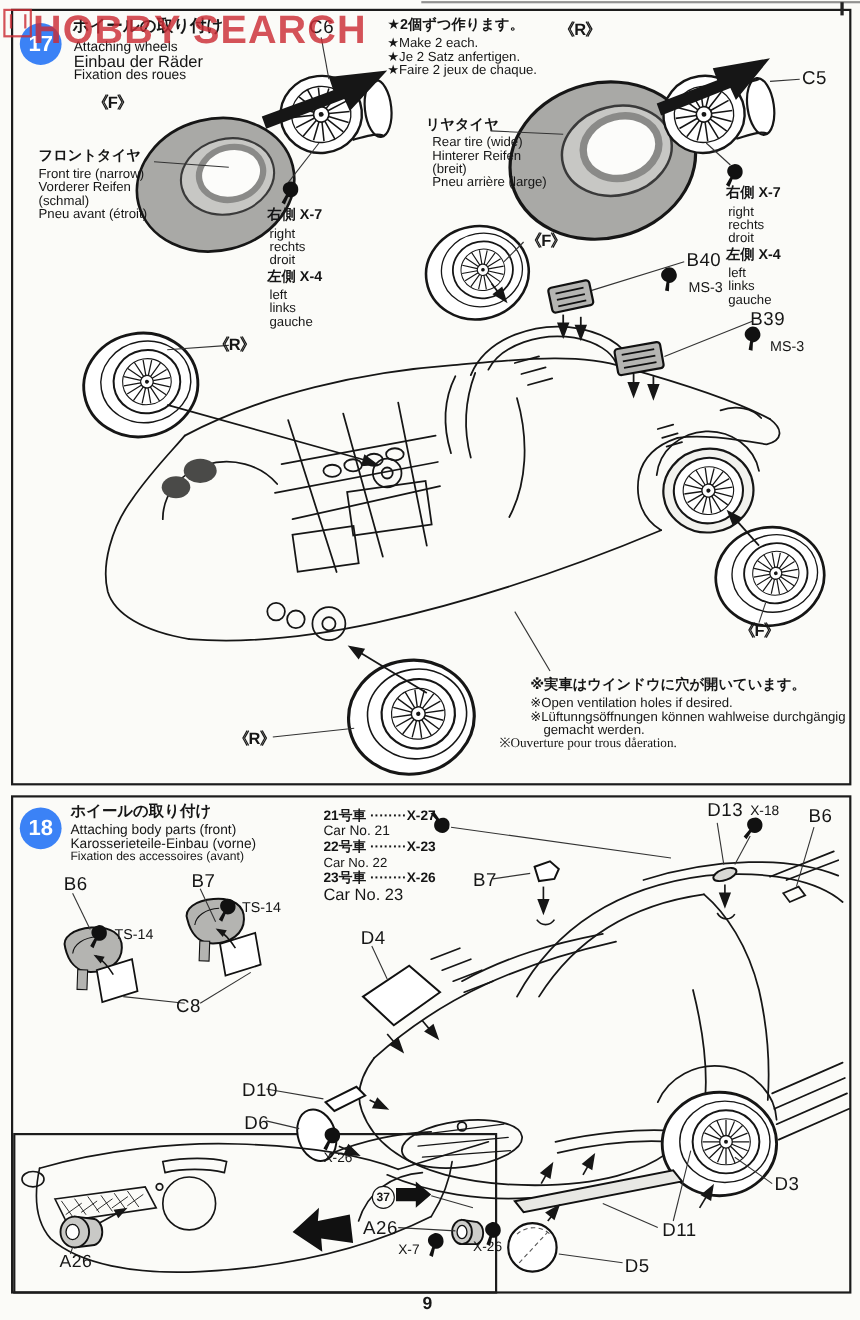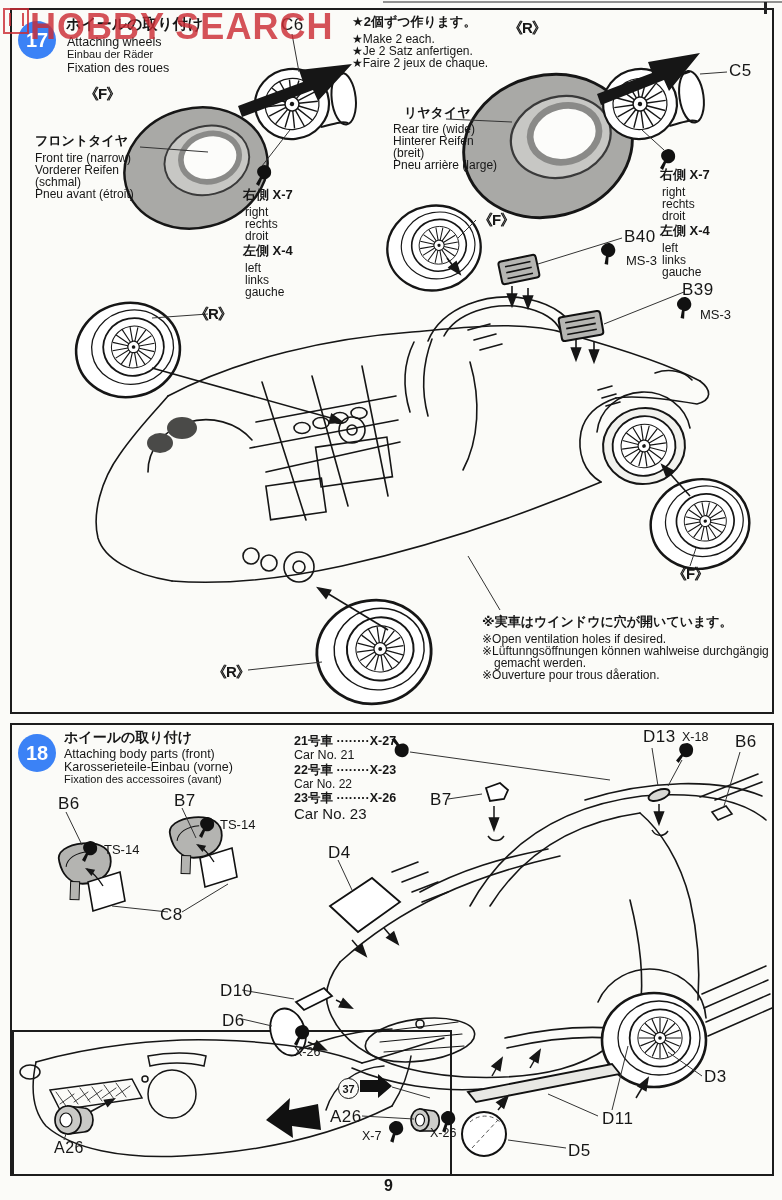--- a/index.html
+++ b/index.html
@@ -316,39 +316,39 @@
     <use href="#screw" transform="translate(90,848)"></use>
     <use href="#screw" transform="translate(302,1032)"></use>
     <use href="#screw" transform="translate(396,1128) rotate(-10)"></use>
     <use href="#screw" transform="translate(448,1118) rotate(-10)"></use>
   </g>
 </svg>
 
 <div class="badge" style="left:18px;top:21px;">17</div>
 <span class="lbl jp" style="left:66px;top:16px;font-size:15px;">ホイールの取り付け</span>
 <span class="lbl" style="left:67px;top:36px;font-size:12.5px;">Attaching wheels</span>
-<span class="lbl" style="left:67px;top:49px;font-size:11px;">Einbau der Räder</span>
+<span class="lbl" style="left:67px;top:49px;font-size:15px;">Einbau der Räder</span>
 <span class="lbl" style="left:67px;top:62px;font-size:12.5px;">Fixation des roues</span>
 
 <span class="lbl mk" style="left:84px;top:86px;">《F》</span>
 <span class="lbl part" style="left:281px;top:16px;">C6</span>
 <span class="lbl jp" style="left:352px;top:15px;">★2個ずつ作ります。</span>
 <span class="lbl sm" style="left:352px;top:33px;">★Make 2 each.</span>
 <span class="lbl sm" style="left:352px;top:45px;">★Je 2 Satz anfertigen.</span>
 <span class="lbl sm" style="left:352px;top:57px;">★Faire 2 jeux de chaque.</span>
 <span class="lbl mk" style="left:508px;top:20px;">《R》</span>
 <span class="lbl part" style="left:729px;top:62px;">C5</span>
 
 <span class="lbl jp" style="left:35px;top:134px;">フロントタイヤ</span>
 <span class="lbl sm" style="left:35px;top:152px;">Front tire (narrow)</span>
 <span class="lbl sm" style="left:35px;top:164px;">Vorderer Reifen</span>
 <span class="lbl sm" style="left:35px;top:176px;">(schmal)</span>
 <span class="lbl sm" style="left:35px;top:188px;">Pneu avant (étroit)</span>
 
-<span class="lbl jp" style="left:404px;top:106px;">リヤタイヤ</span>
+<span class="lbl jp" style="left:387px;top:106px;">リヤタイヤ</span>
 <span class="lbl sm" style="left:393px;top:123px;">Rear tire (wide)</span>
 <span class="lbl sm" style="left:393px;top:135px;">Hinterer Reifen</span>
 <span class="lbl sm" style="left:393px;top:147px;">(breit)</span>
 <span class="lbl sm" style="left:393px;top:159px;">Pneu arrière (large)</span>
 
 <span class="lbl jp" style="left:243px;top:188px;">右側 X-7</span>
 <span class="lbl sm" style="left:245px;top:206px;">right</span>
 <span class="lbl sm" style="left:245px;top:218px;">rechts</span>
 <span class="lbl sm" style="left:245px;top:230px;">droit</span>
 <span class="lbl jp" style="left:243px;top:244px;">左側 X-4</span>
@@ -372,21 +372,21 @@
 
 <span class="lbl mk" style="left:194px;top:306px;">《R》</span>
 <span class="lbl mk" style="left:478px;top:212px;">《F》</span>
 <span class="lbl mk" style="left:212px;top:664px;">《R》</span>
 <span class="lbl mk" style="left:672px;top:566px;">《F》</span>
 
 <span class="lbl jp" style="left:482px;top:615px;">※実車はウインドウに穴が開いています。</span>
 <span class="lbl sm" style="left:482px;top:633px;">※Open ventilation holes if desired.</span>
 <span class="lbl sm" style="left:482px;top:645px;">※Lüftunngsöffnungen können wahlweise durchgängig</span>
 <span class="lbl sm" style="left:494px;top:657px;">gemacht werden.</span>
-<span class="lbl sm" style="left:482px;top:669px;">※Ouverture pour trous dåeration.</span>
+<span class="lbl sm" style="left:454px;top:669px;font-family:Liberation Serif, serif;">※Ouverture pour trous dåeration.</span>
 
 <div class="badge" style="left:18px;top:734px;">18</div>
 <span class="lbl jp" style="left:64px;top:730px;font-size:14px;">ホイールの取り付け</span>
 <span class="lbl" style="left:64px;top:748px;font-size:12.5px;">Attaching body parts (front)</span>
 <span class="lbl" style="left:64px;top:761px;font-size:12.5px;">Karosserieteile-Einbau (vorne)</span>
 <span class="lbl" style="left:64px;top:774px;font-size:11px;">Fixation des accessoires (avant)</span>
 
 <span class="lbl jps" style="left:294px;top:735px;">21号車 ········X-27</span>
 <span class="lbl" style="left:294px;top:749px;font-size:12.5px;">Car No. 21</span>
 <span class="lbl jps" style="left:294px;top:764px;">22号車 ········X-23</span>

